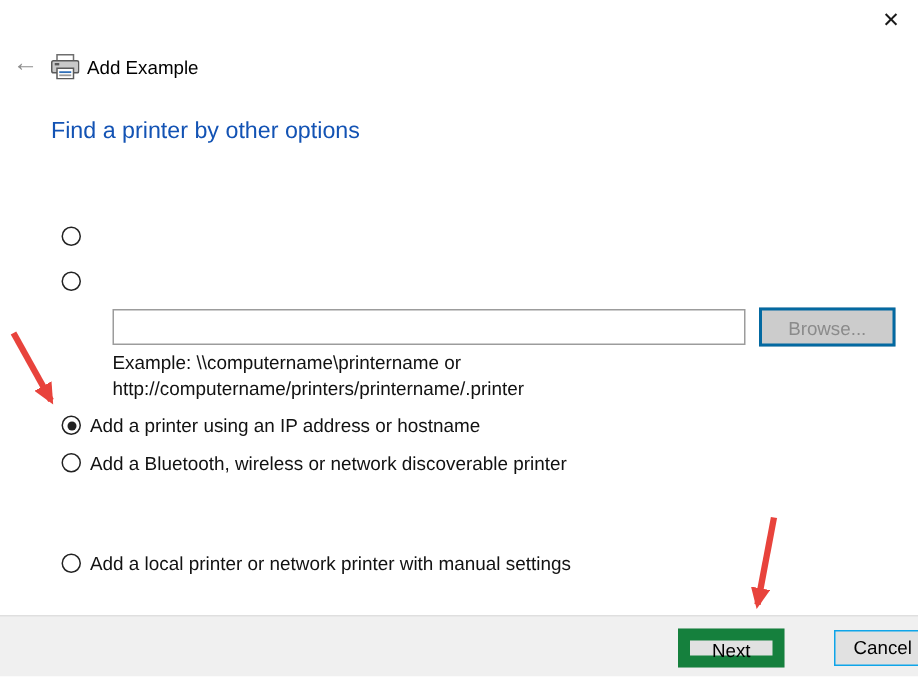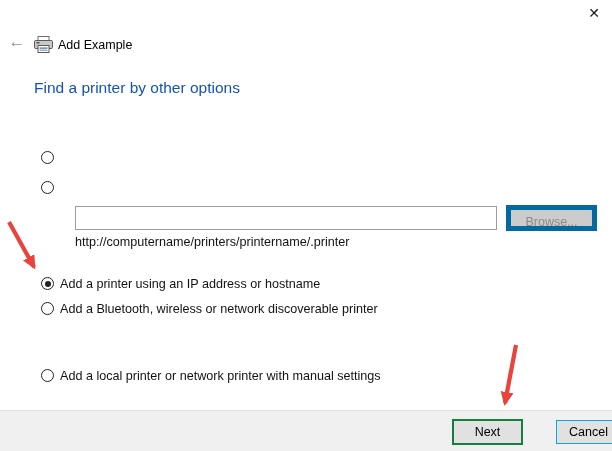--- a/index.html
+++ b/index.html
@@ -51,41 +51,41 @@
   .radio-label { font-size:12.6px; color:#121212; }
 
   
   .name-input {
     position:absolute; left:75px; top:206px; width:422px; height:24px;
     box-sizing:border-box; border:1px solid #9c9c9c; background:#fff;
     font-family:"Liberation Sans", sans-serif; font-size:12.5px; padding:0 4px; outline:none;
   }
   .browse-btn {
     position:absolute; left:506px; top:205px; width:91px; height:26px;
-    box-sizing:border-box; background:#cccccc; border:5px solid #0369a1;
+    box-sizing:border-box; background:#cccccc; border:2px solid #0369a1;
     color:#8b8b8b; font-size:12.5px; text-align:center; line-height:24px;
   }
   .example-text {
     position:absolute; left:75px; top:234px;
     font-size:12.6px; line-height:16.5px; color:#121212; white-space:nowrap;
   }
 
   
   .footer {
     position:absolute; left:0; top:410px; width:612px; height:41px;
     background:#f0f0f0; border-top:1px solid #dfdfdf; box-sizing:border-box;
   }
   .btn {
     position:absolute; box-sizing:border-box; text-align:center;
     font-family:"Liberation Sans", sans-serif; font-size:12.5px; color:#000;
     background:#e1e1e1; cursor:pointer; padding:0;
   }
   .next-btn {
     left:452px; top:419px; width:71px; height:26px;
-    border:2px solid #15803d;
+    border:8px solid #15803d;
   }
   .cancel-btn {
     left:556px; top:420px; width:65px; height:24px;
     border:1px solid #0ea5e9;
   }
 
   
   .arrow-overlay {
     position:absolute; left:0; top:0; width:612px; height:451px;
     pointer-events:none; z-index:10;
@@ -114,20 +114,21 @@
 </div>
 
 <div class="radio-row row-2">
   <span class="radio"></span>
 </div>
 
 <input class="name-input" type="text" value="" style="">
 <div class="browse-btn">Browse...</div>
 
 <div class="example-text">
+  <div>Example: \\computername\printername or</div>
   <div>http://computername/printers/printername/.printer</div>
 </div>
 
 <div class="radio-row row-3">
   <span class="radio checked"></span>
   <span class="radio-label">Add a printer using an IP address or hostname</span>
 </div>
 
 <div class="radio-row row-4">
   <span class="radio"></span>

